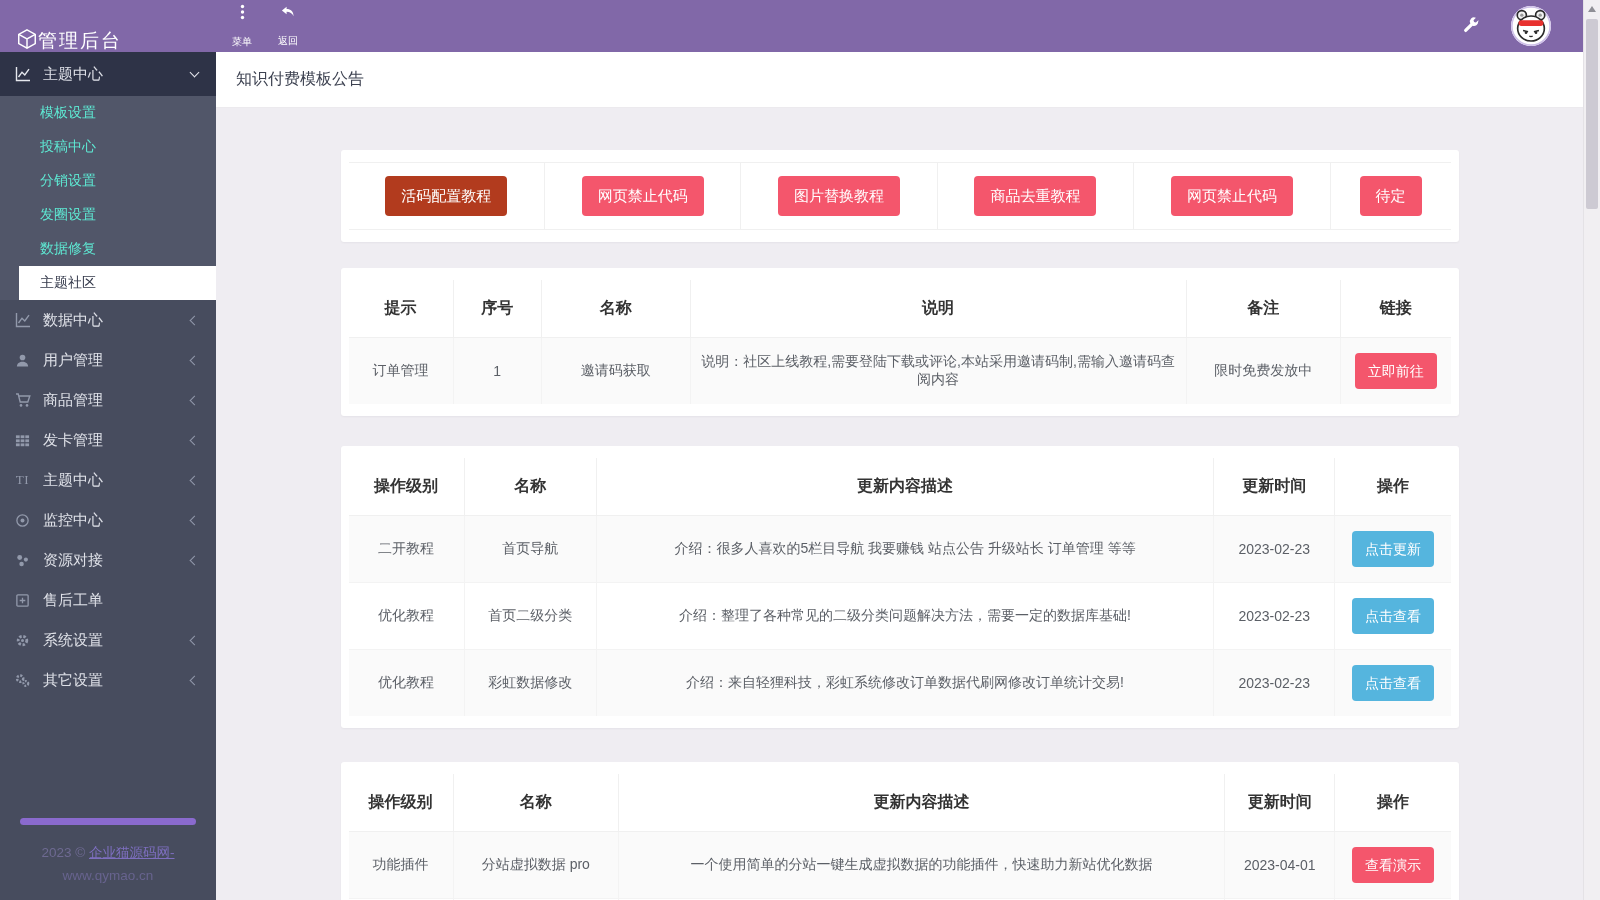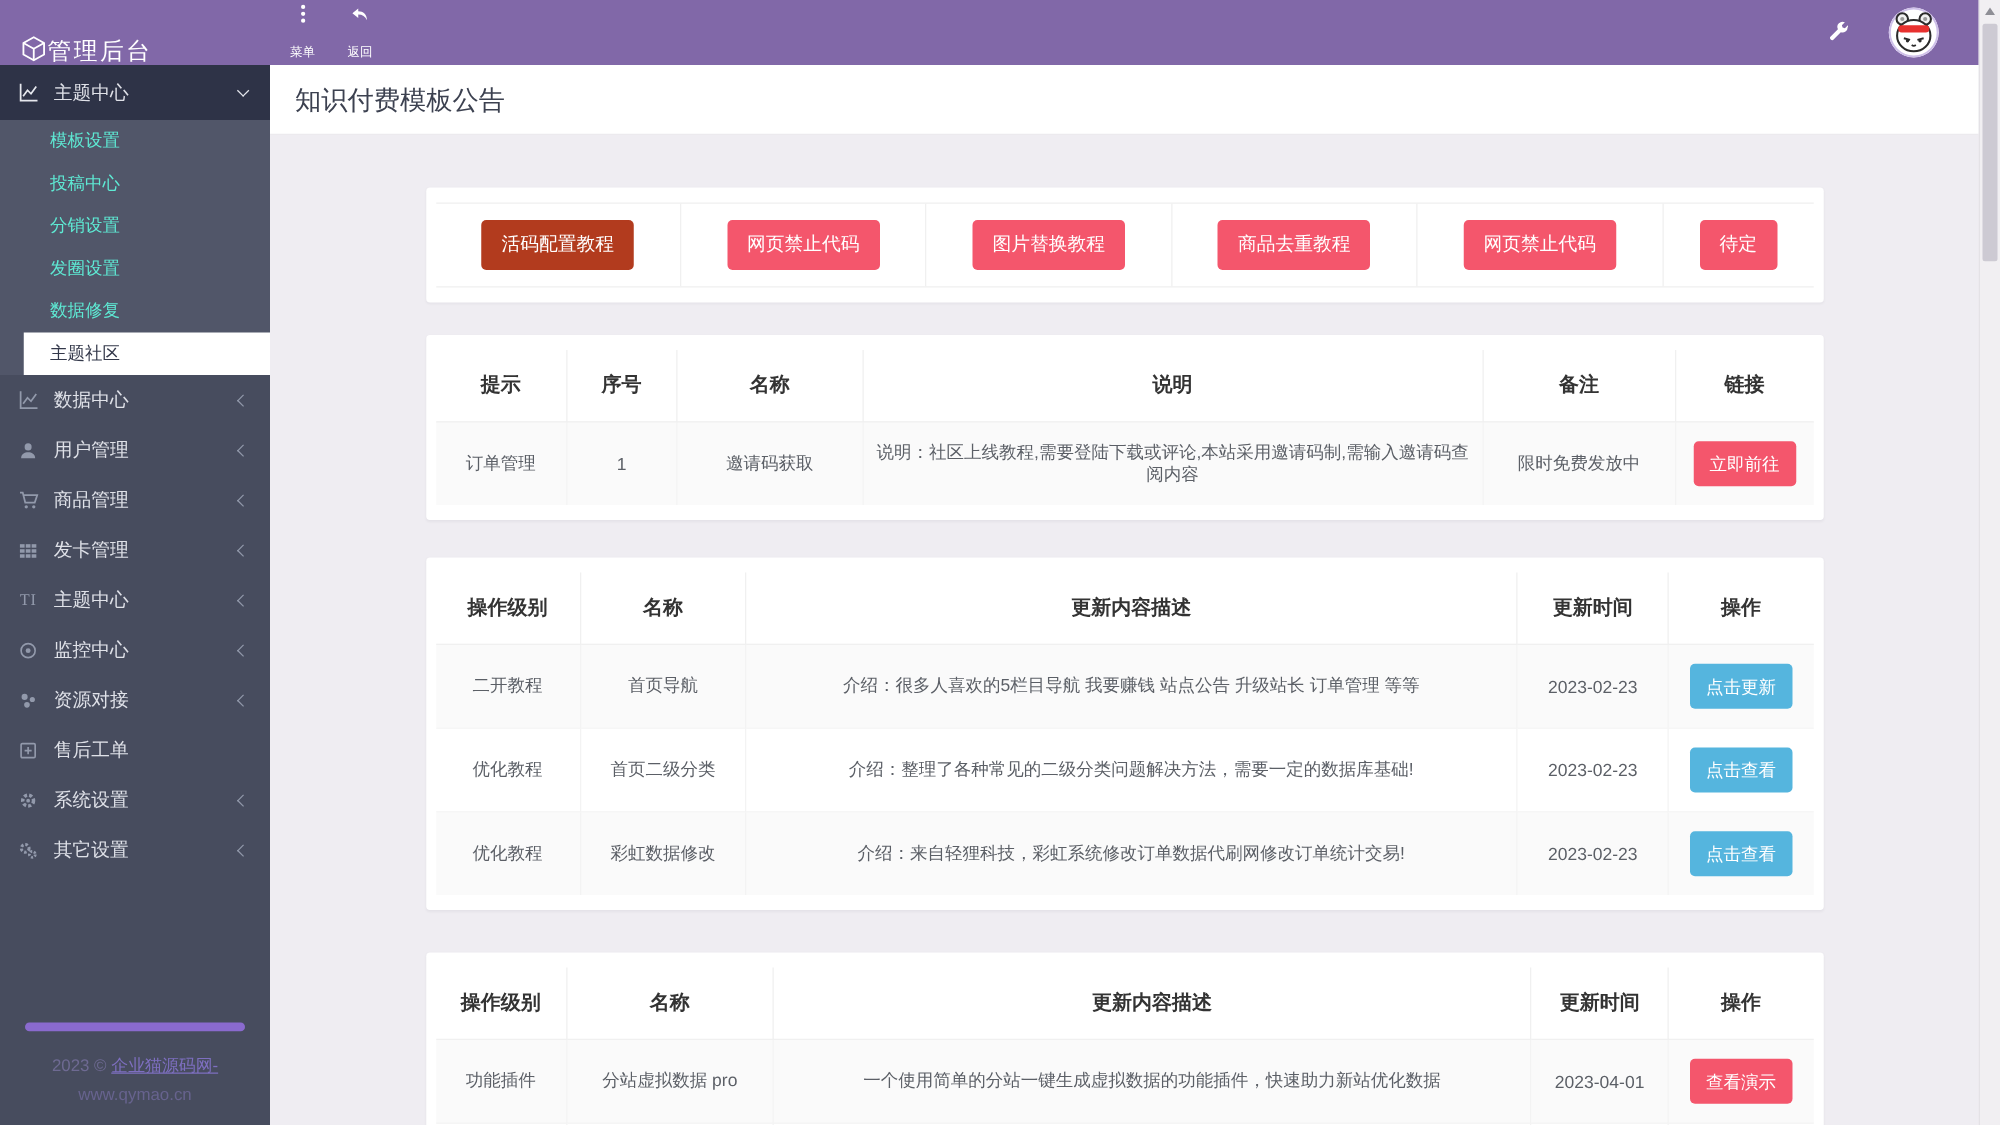--- a/index.html
+++ b/index.html
@@ -46,21 +46,21 @@
   }
   .txt-icon { font-family:"Liberation Serif","DejaVu Serif",serif; font-size:13px; color:#9299ab; letter-spacing:0.5px;}
   .sidebar-footer { margin-top:auto; padding-bottom:12px; flex:0 0 auto; }
   .side-divider { height:7px; width:176px; margin:0 auto 16px; border-radius:5px; background:var(--accent-purple-bar,#8a6ace); }
   .copyright { text-align:center; font-size:13.5px; color:#6e6a92; line-height:1.75; }
   .copyright a { color:#7e6fc0; text-decoration:underline; cursor:pointer; }
   .copyright .cr-url { color:#67638e; cursor:pointer; }
   
   .main { position:absolute; top:52px; left:216px; right:17px; bottom:0; display:flex; flex-direction:column; }
   .page-header { background:#fff; height:56px; display:flex; align-items:center; padding-left:20px; flex:0 0 auto; border-bottom:1px solid #eceaee; }
-  .page-title { font-size:21px; color:#3c4150; font-weight:400; }
+  .page-title { font-size:16px; color:#3c4150; font-weight:400; }
   .content { flex:1; overflow:hidden; padding-top:42px; }
   .container { width:1118px; margin:0 auto; }
   .card { background:#fff; border-radius:3px; padding:12px 8px; box-shadow:0 1px 2px rgba(31,45,61,.05); }
   .mb1 { margin-bottom:26px; } .mb2 { margin-bottom:30px; } .mb3 { margin-bottom:34px; }
   
   .quick-row { display:flex; border-top:1px solid #f0f0f0; border-bottom:1px solid #f0f0f0; }
   .quick-cell { flex:1.63; display:flex; align-items:center; justify-content:center; padding:13px 0; border-right:1px solid #f0f0f0; }
   .quick-cell:last-child { flex:1; border-right:none; }
   
   .btn { display:inline-block; border:none; border-radius:4px; color:#fff; cursor:pointer; font-family:inherit; line-height:1.3; white-space:nowrap; }

